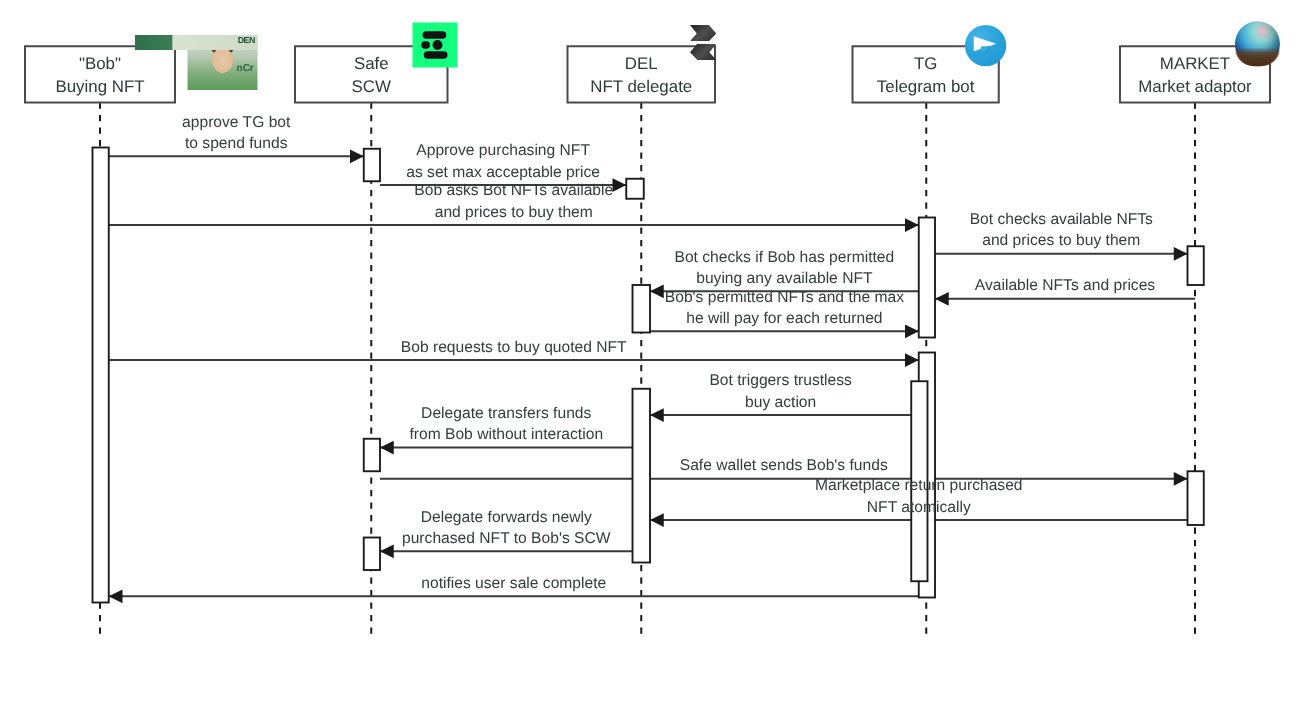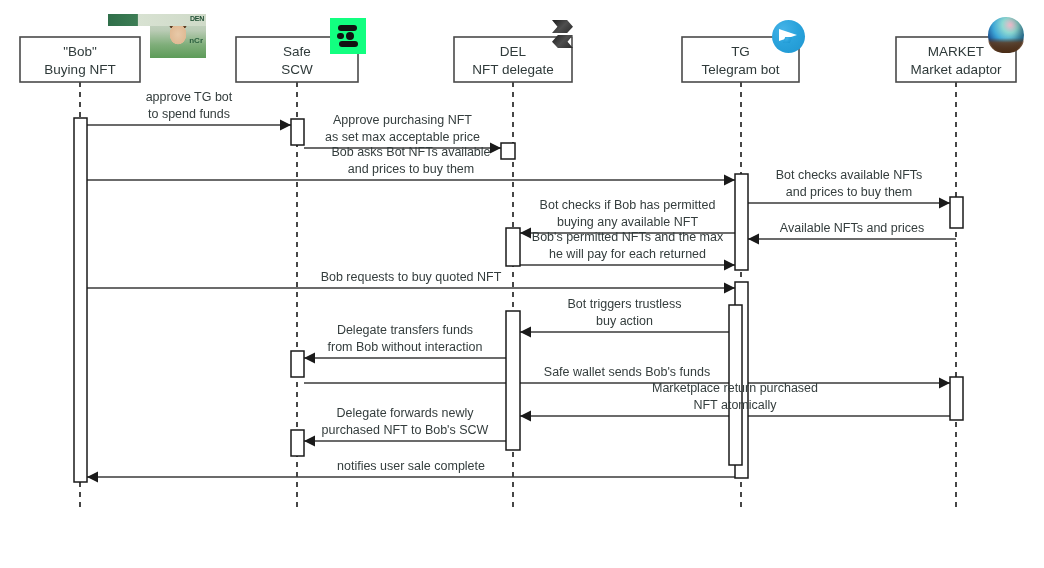--- a/index.html
+++ b/index.html
@@ -309,21 +309,21 @@
         <text x="735" y="389" class="msg-label">Marketplace return purchased</text>
         <text x="735" y="406" class="msg-label">NFT atomically</text>
         <text x="405" y="414" class="msg-label">Delegate forwards newly</text>
         <text x="405" y="431" class="msg-label">purchased NFT to Bob's SCW</text>
         <text x="411" y="467" class="msg-label">notifies user sale complete</text>
       </g>
   </svg>
 
   <div class="icon-layer" id="icon-layer">
 
-    <div class="icon-badge" style="left:108px; top:14px;padding-left:42px;">
+    <div class="icon-badge" style="left:108px; top:28px;padding-left:42px;">
       <div class="avatar-photo">
         <div class="ap-top"></div>
         <div class="ap-txt">DEN</div>
         <div class="ap-txt2">nCr</div>
       </div>
     </div>
 
     <div class="icon-badge" style="left:330px; top:18px;">
       <div class="safe-logo">
         <div class="sl-bar-top"></div>

